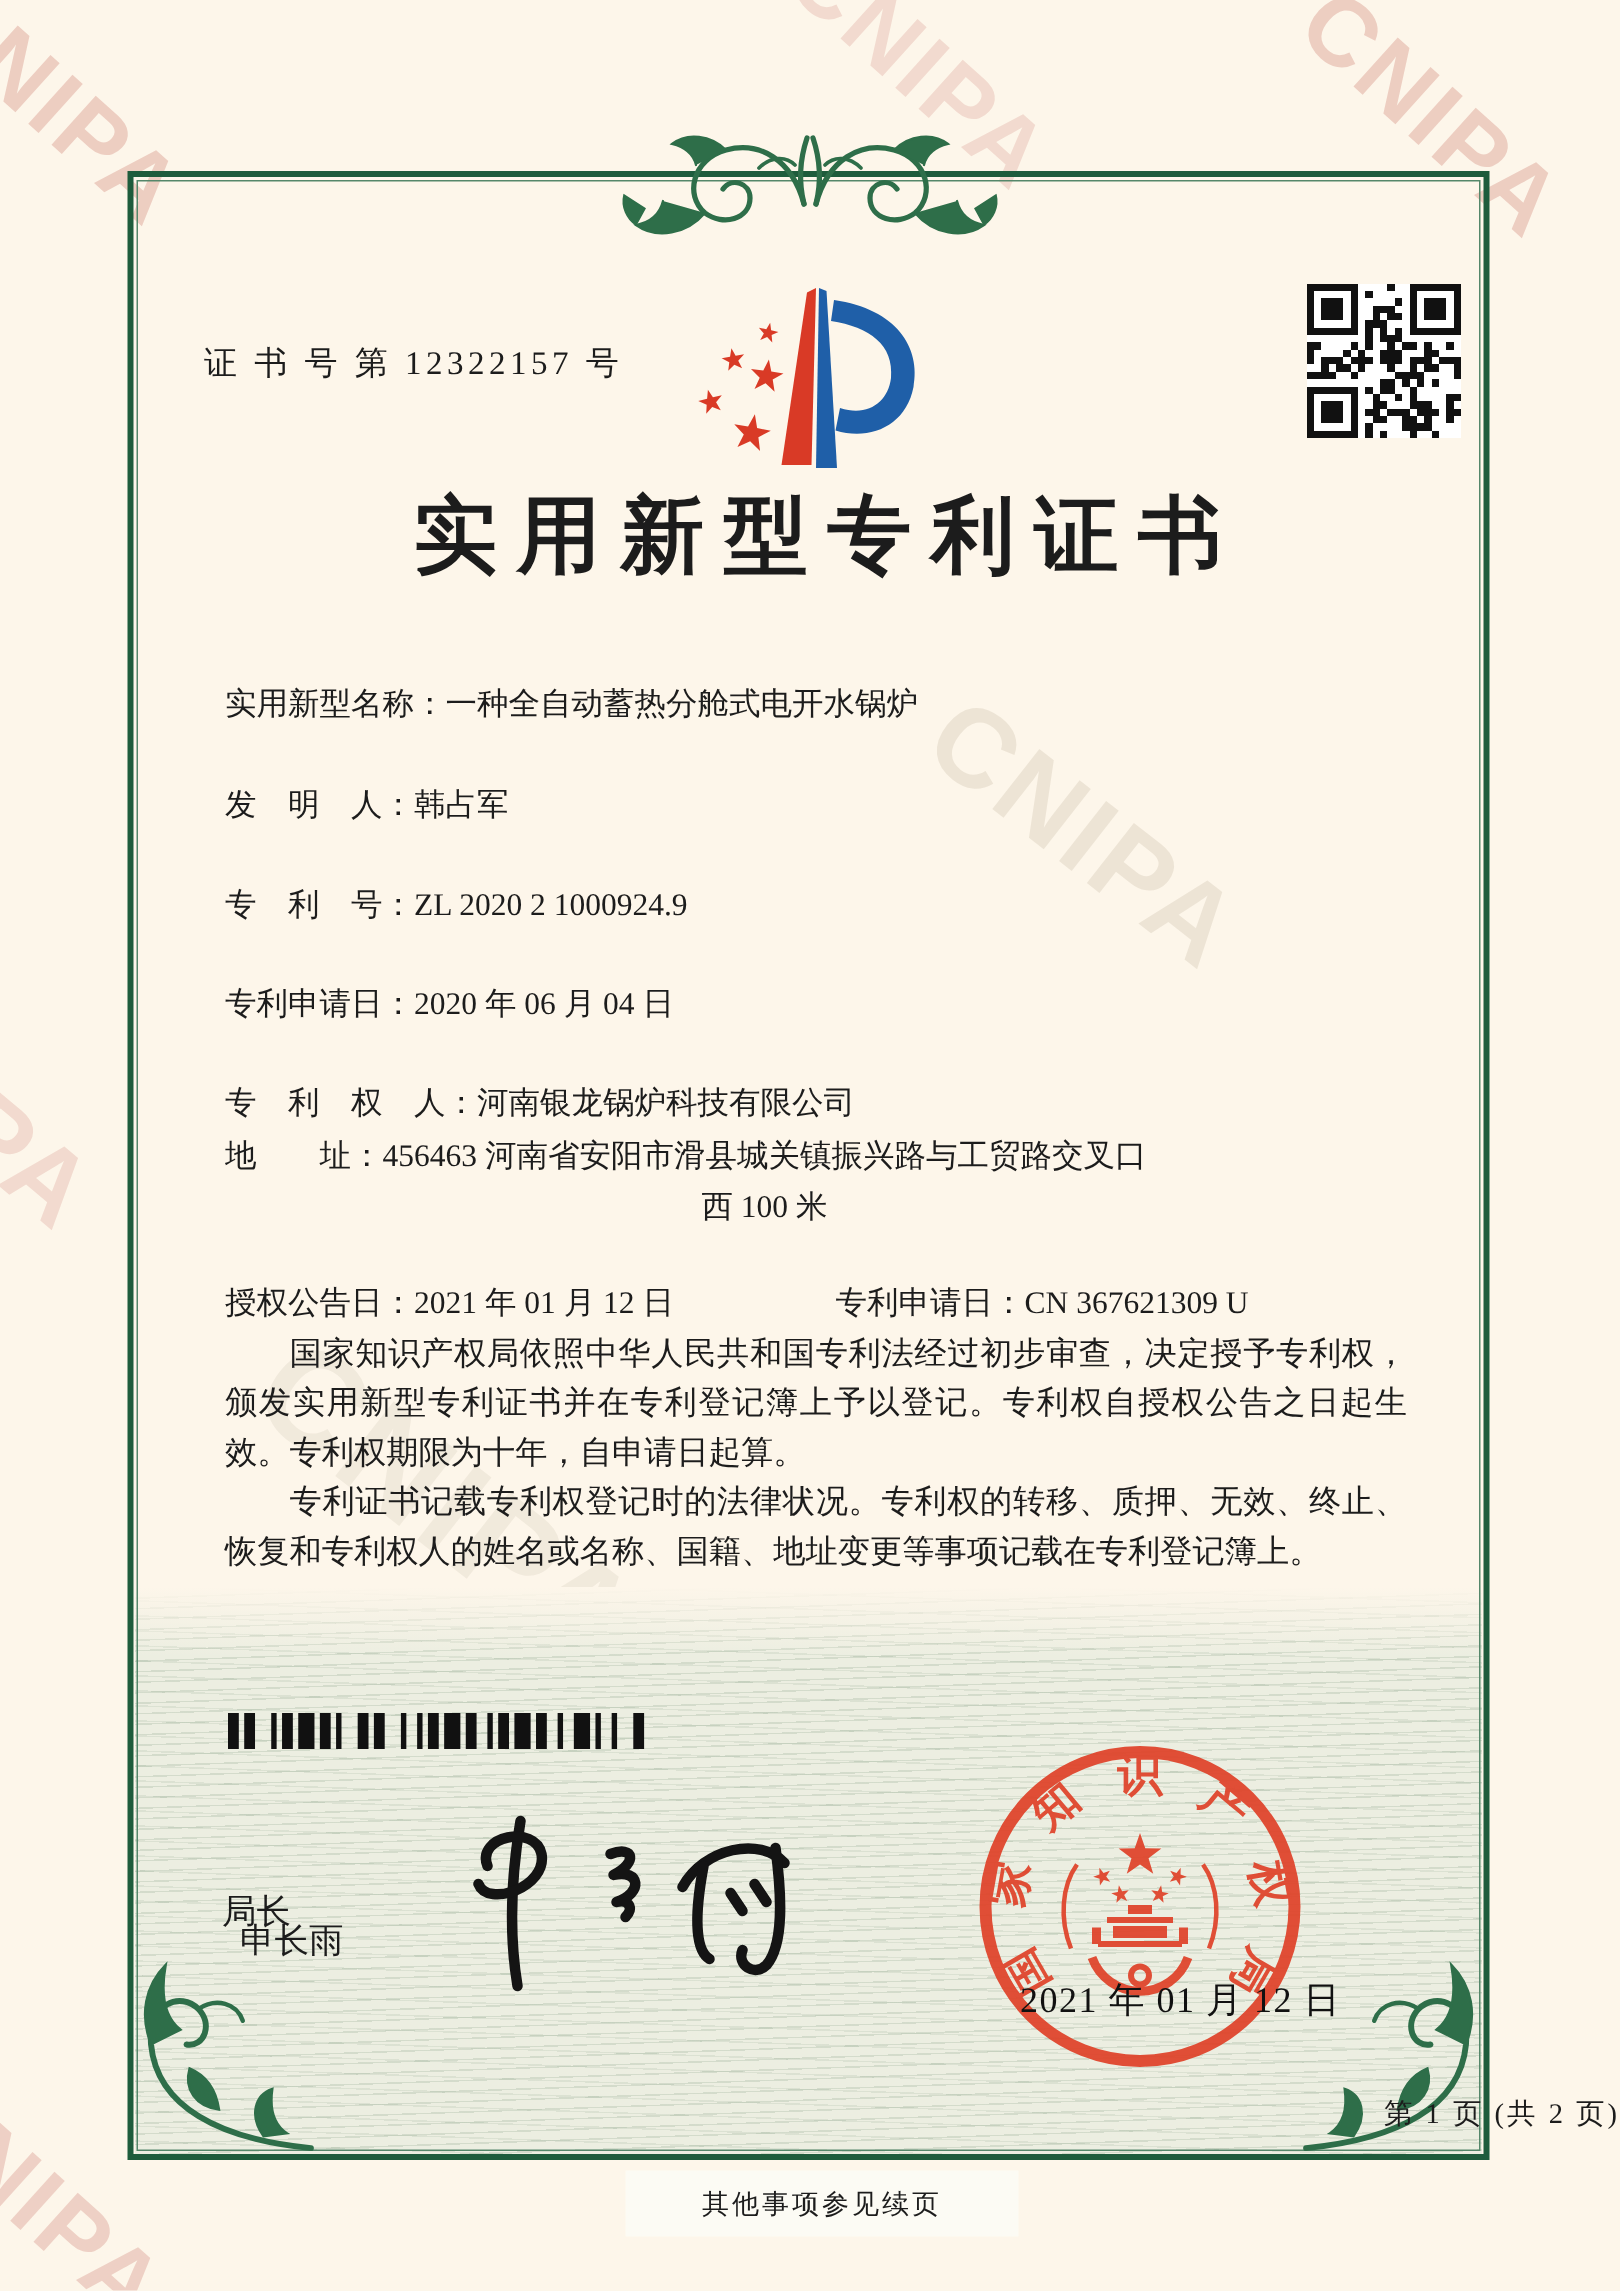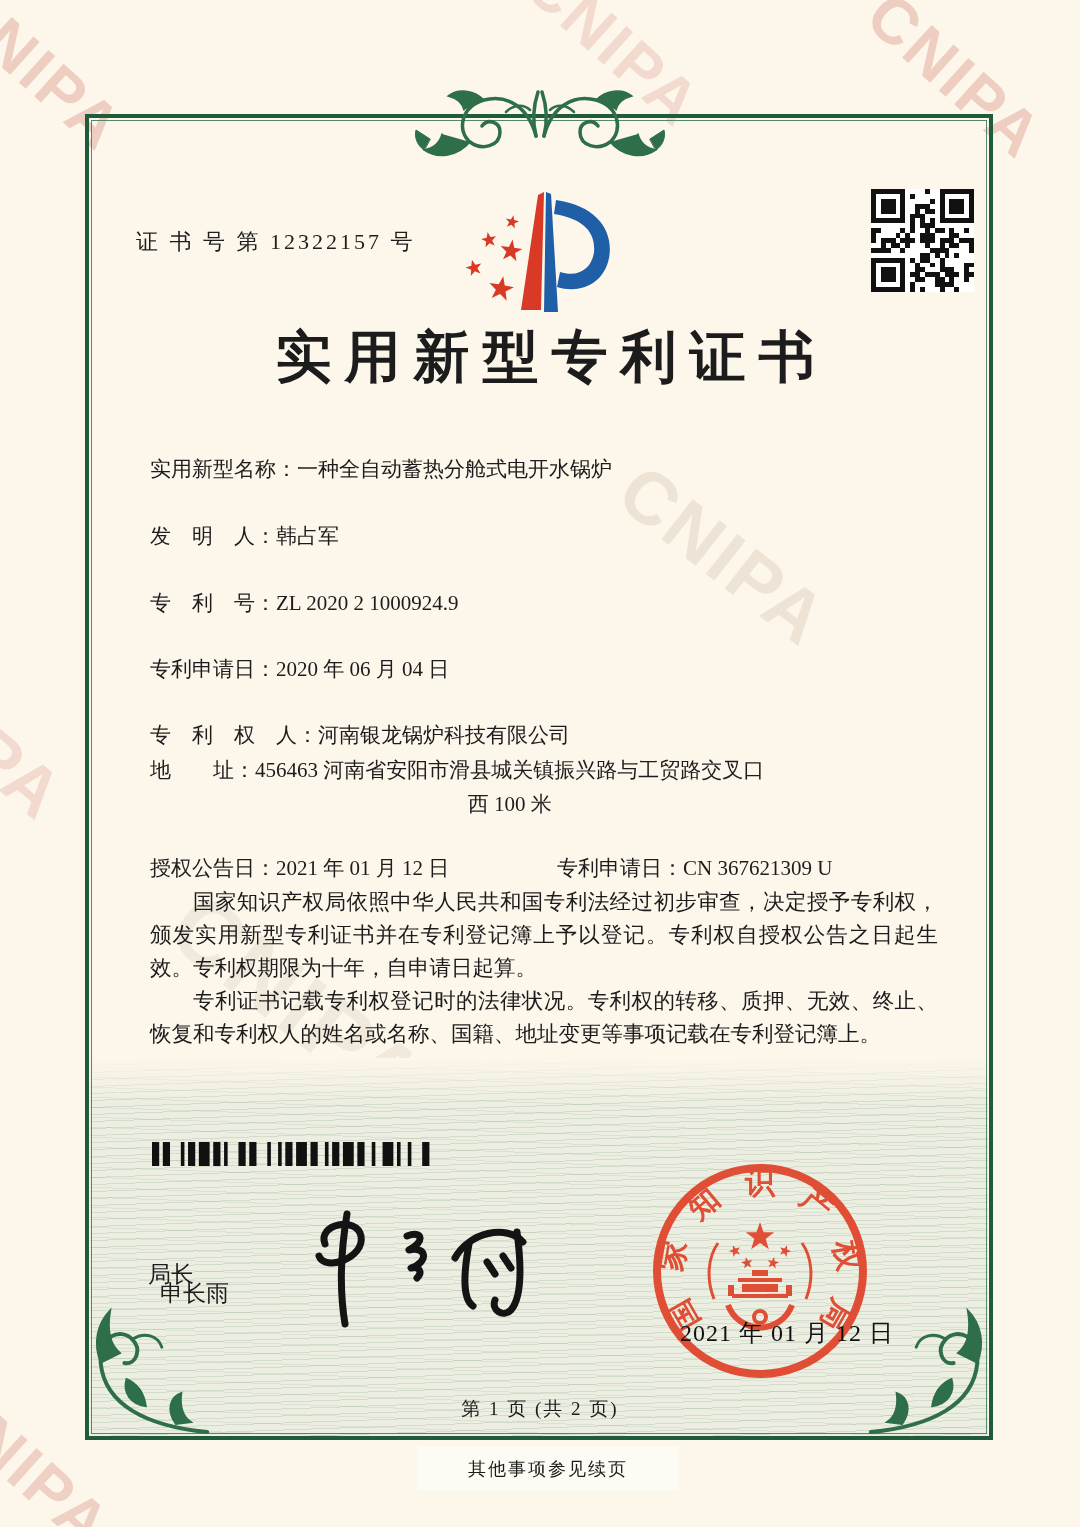--- a/index.html
+++ b/index.html
@@ -42,21 +42,21 @@
   
   .barcode{left:152px;top:1142px;width:281px;height:24px;}
   
   .sig-title{left:148px;top:1231px;font-size:23px;font-family:"Liberation Sans","DejaVu Sans",sans-serif;margin-top:28px;}
   .sig-name{left:160px;top:1278px;font-size:23px;font-family:"Liberation Sans","DejaVu Sans",sans-serif;}
   .sig-svg{left:295px;top:1200px;}
   
   .seal-svg{left:645px;top:1158px;opacity:.92;}
   .seal-date{left:680px;top:1317px;font-size:24px;letter-spacing:1px;color:#111;}
   
-  .page-num{left:0;right:0;top:1396px;text-align:center;font-size:19px;letter-spacing:2px;}
+  .page-num{left:0;right:0;top:1396px;text-align:right;font-size:19px;letter-spacing:2px;}
   .note-box{left:417px;top:1447px;width:262px;height:44px;background:rgba(252,252,245,.9);
             text-align:center;font-size:18px;line-height:44px;letter-spacing:2px;}
   svg{display:block;}
 </style>
 </head>
 <body>
 
 <span class="wm wm1">CNIPA</span>
 <span class="wm wm2">CNIPA</span>
 <span class="wm wm3">CNIPA</span>

